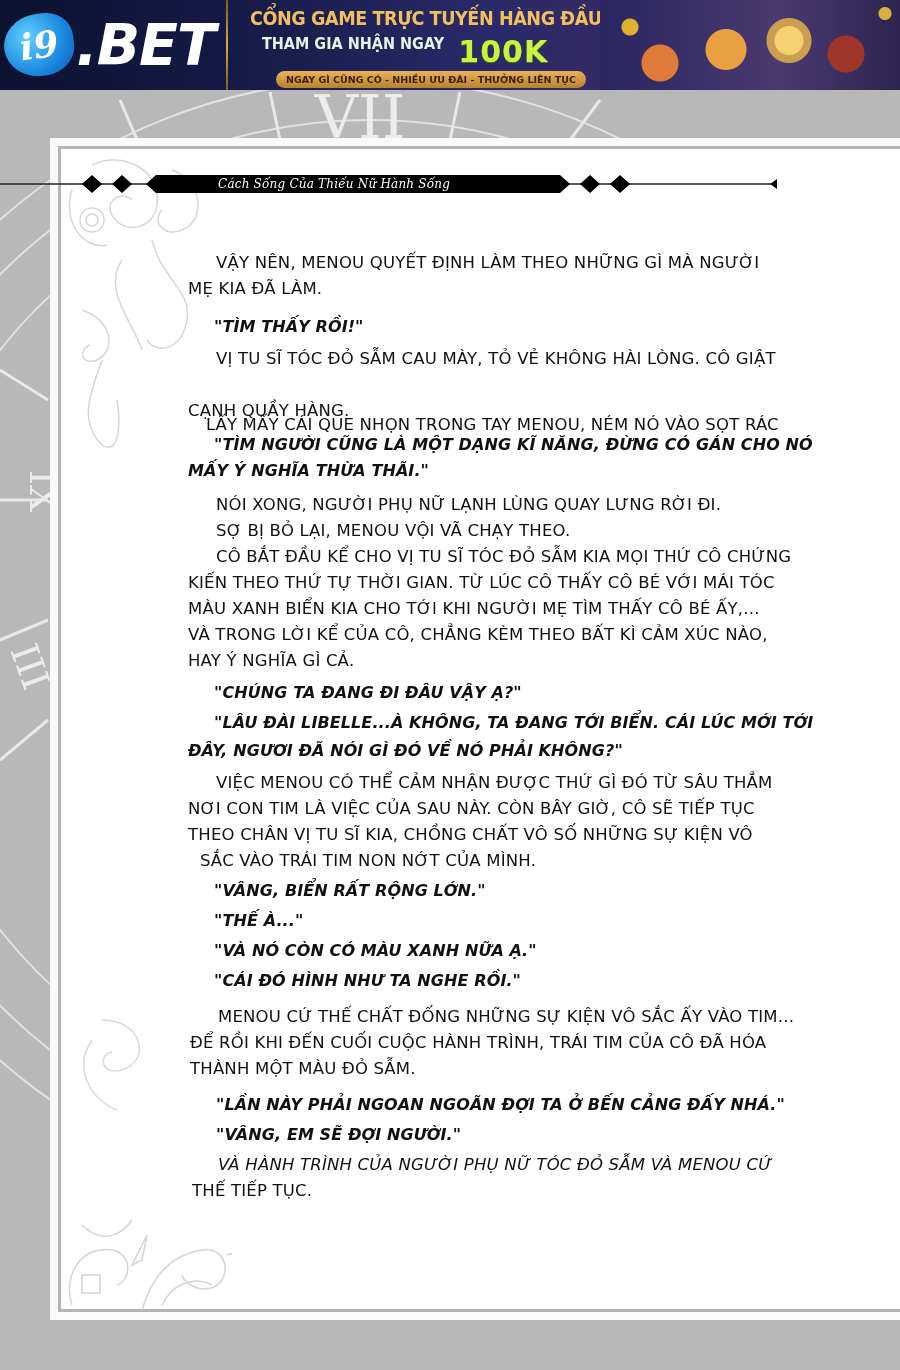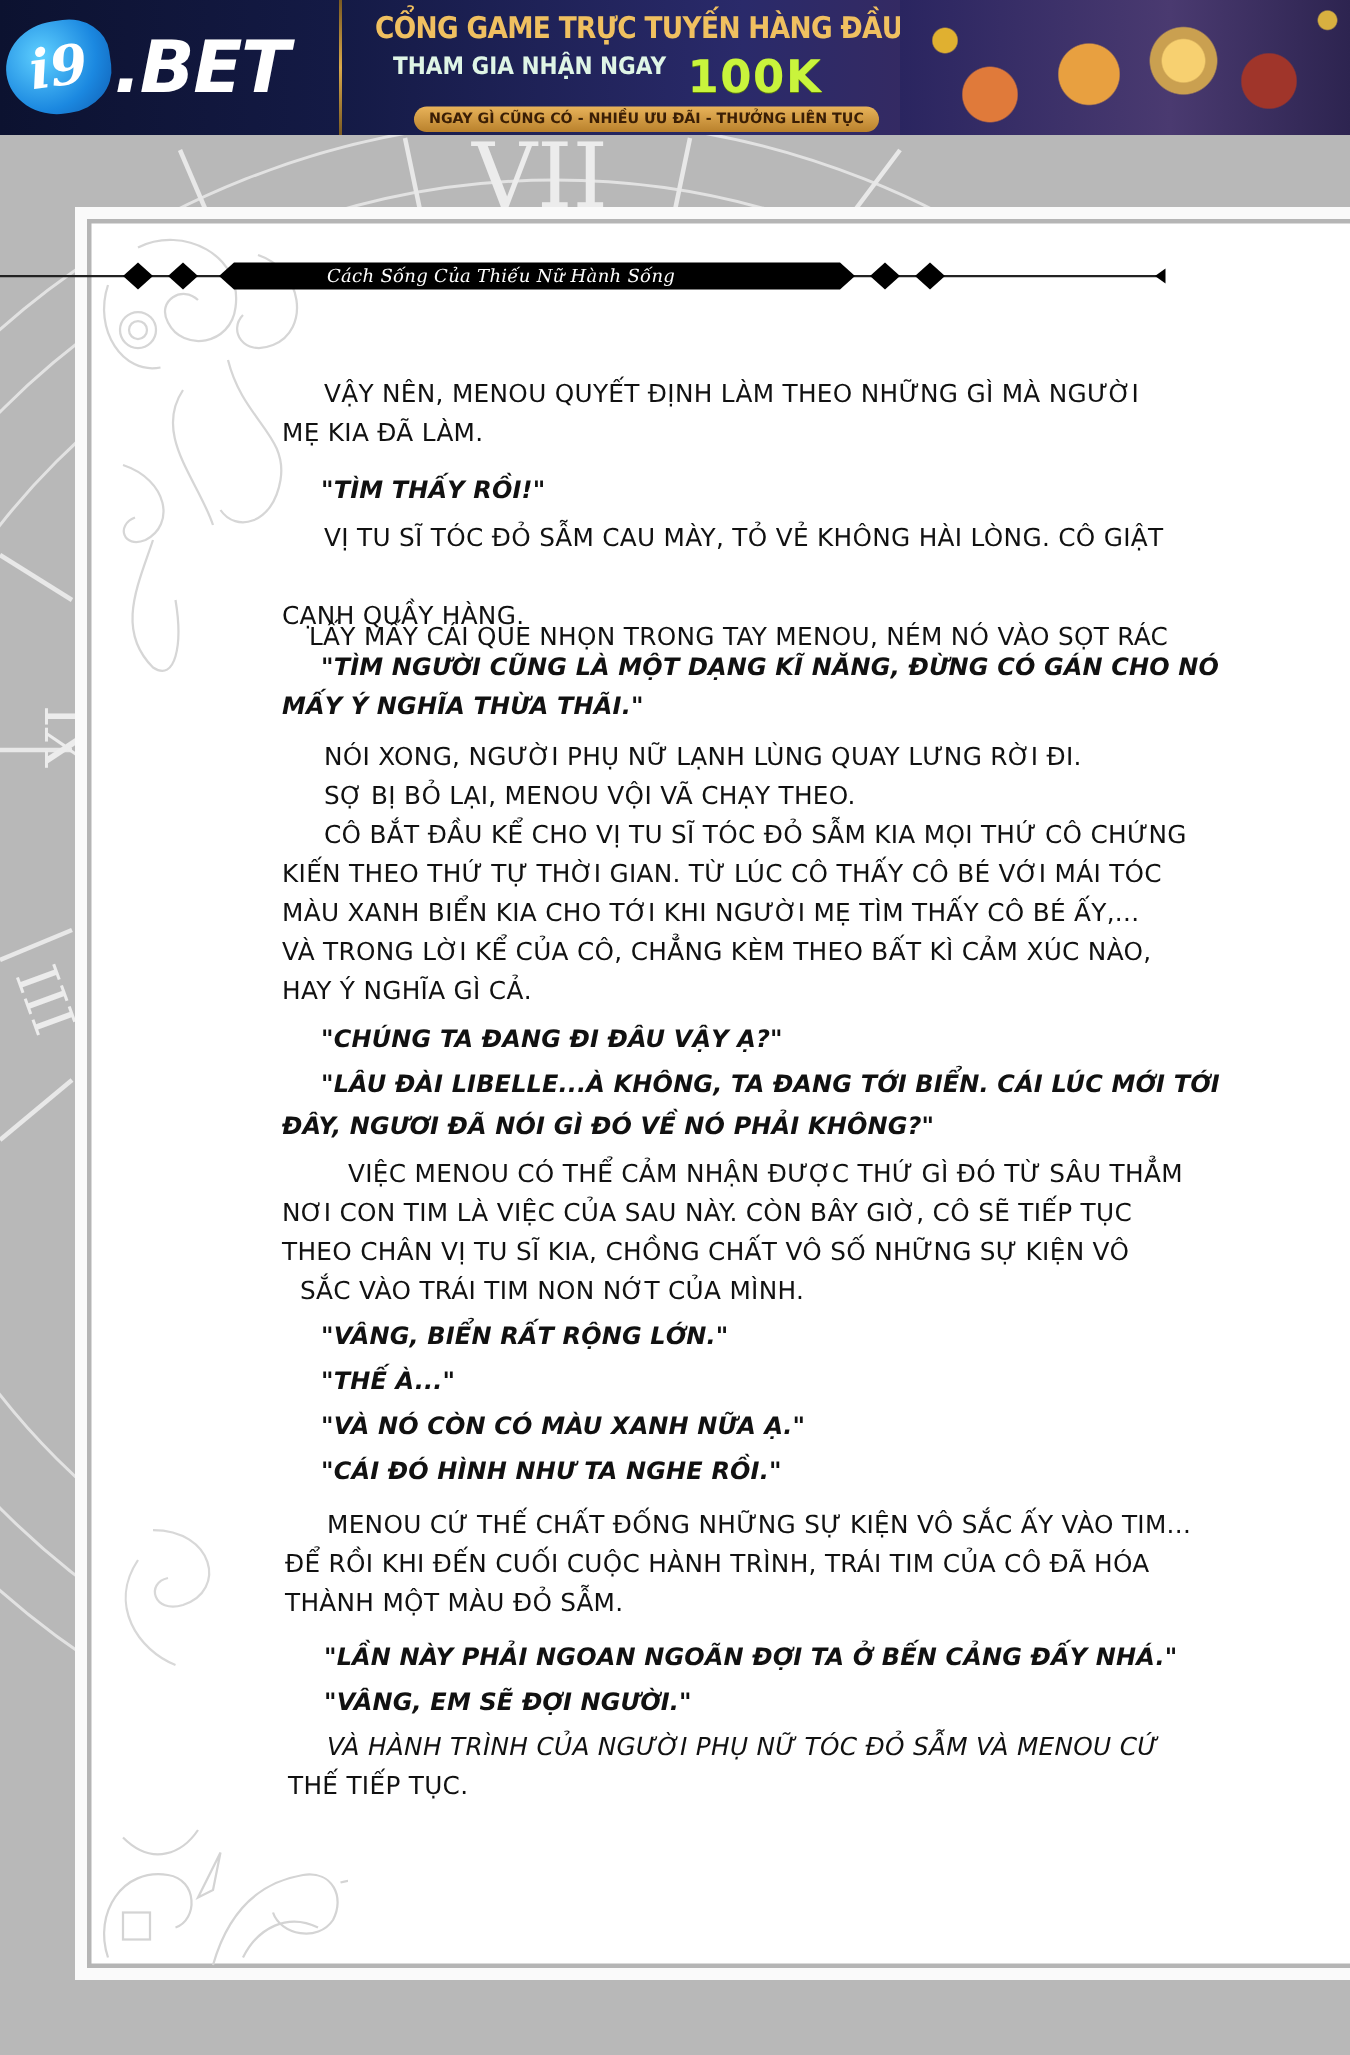--- a/index.html
+++ b/index.html
@@ -20,21 +20,21 @@
   }
   .banner .logo-badge {
     width:70px; height:62px; border-radius:50% 40% 45% 50%;
     background:radial-gradient(circle at 35% 35%,#5fd0ff,#1b88e0 60%,#0f5bb0);
     color:#fff; font-family:"DejaVu Serif", serif; font-style:italic; font-weight:bold;
     font-size:36px; display:flex; align-items:center; justify-content:center;
     transform:rotate(-8deg);
   }
   .banner .logo-text {
     color:#fff; font-family:"DejaVu Sans", sans-serif; font-weight:bold; font-style:italic;
-    font-size:48px; letter-spacing:-1px; margin-left:2px; line-height:1;
+    font-size:57px; letter-spacing:-1px; margin-left:2px; line-height:1;
   }
   .banner .divider {
     position:absolute; left:226px; top:0; width:2px; height:90px;
     background:linear-gradient(180deg,#7a5a22,#d9a94a,#7a5a22);
   }
   .banner .headline {
     position:absolute; left:250px; top:6px; width:345px; text-align:center;
     font-family:"DejaVu Sans", sans-serif; font-weight:bold; font-size:20px;
     color:#f0c060; letter-spacing:-0.5px; transform:scaleX(0.88); transform-origin:left;
     white-space:nowrap;
@@ -191,21 +191,21 @@
     <div class="line" style="top: 242px; left: 28px;">Nói xong, người phụ nữ lạnh lùng quay lưng rời đi.</div>
     <div class="line" style="top: 268px; left: 28px;">Sợ bị bỏ lại, Menou vội vã chạy theo.</div>
     <div class="line" style="top: 294px; left: 28px; text-align: center;">Cô bắt đầu kể cho vị tu sĩ tóc đỏ sẫm kia mọi thứ cô chứng</div>
     <div class="line" style="top: 320px; left: 0px;">kiến theo thứ tự thời gian. Từ lúc cô thấy cô bé với mái tóc</div>
     <div class="line" style="top: 346px; left: 0px;">màu xanh biển kia cho tới khi người mẹ tìm thấy cô bé ấy,...</div>
     <div class="line" style="top: 372px; left: 0px;">và trong lời kể của cô, chẳng kèm theo bất kì cảm xúc nào,</div>
     <div class="line" style="top: 398px; left: 0px;">hay ý nghĩa gì cả.</div>
     <div class="line quote" style="top: 430px; left: 26px;">"Chúng ta đang đi đâu vậy ạ?"</div>
     <div class="line quote" style="top: 460px; left: 26px;">"Lâu đài Libelle...à không, ta đang tới biển. Cái lúc mới tới</div>
     <div class="line quote" style="top: 488px; left: 0px;">đây, ngươi đã nói gì đó về nó phải không?"</div>
-    <div class="line" style="top: 520px; left: 44px;">Việc Menou có thể cảm nhận được thứ gì đó từ sâu thẳm</div>
+    <div class="line" style="top: 520px; left: 28px;">Việc Menou có thể cảm nhận được thứ gì đó từ sâu thẳm</div>
     <div class="line" style="top: 546px; left: 0px;">nơi con tim là việc của sau này. Còn bây giờ, cô sẽ tiếp tục</div>
     <div class="line" style="top: 572px; left: 0px;">theo chân vị tu sĩ kia, chồng chất vô số những sự kiện vô</div>
     <div class="line" style="top: 598px; left: 0px; margin-left: 12px;">sắc vào trái tim non nớt của mình.</div>
     <div class="line quote" style="top: 628px; left: 26px;">"Vâng, biển rất rộng lớn."</div>
     <div class="line quote" style="top: 658px; left: 26px;">"Thế à..."</div>
     <div class="line quote" style="top: 688px; left: 26px;">"Và nó còn có màu xanh nữa ạ."</div>
     <div class="line quote" style="top: 718px; left: 26px;">"Cái đó hình như ta nghe rồi."</div>
     <div class="line" style="top: 754px; left: 30px;">Menou cứ thế chất đống những sự kiện vô sắc ấy vào tim...</div>
     <div class="line" style="top: 780px; left: 2px;">để rồi khi đến cuối cuộc hành trình, trái tim của cô đã hóa</div>
     <div class="line" style="top: 806px; left: 2px;">thành một màu đỏ sẫm.</div>

